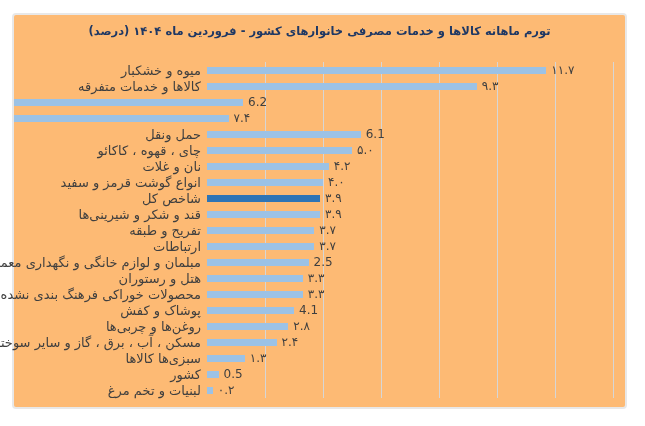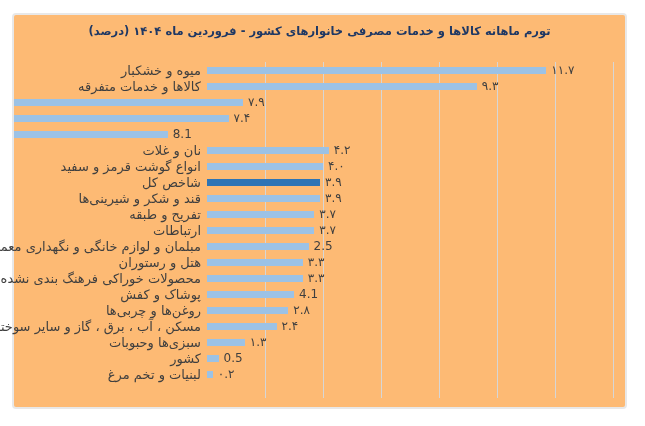--- a/index.html
+++ b/index.html
@@ -112,33 +112,41 @@
         <div class="bar-row">
           <span class="cat-label">کالاها و خدمات متفرقه</span>
           <div class="bar-area">
             <div class="bar" style="width: 269.7px; background: rgb(156, 194, 229);"></div>
             <span class="value-label">۹.۳</span>
           </div>
         </div>
         <div class="bar-row">
           <div class="bar-area">
             <div class="bar" style="width: 229.1px; background: rgb(156, 194, 229);"></div>
-            <span class="value-label">۷.۹</span>
+            <span class="value-label">6.2</span>
           </div>
         </div>
         <div class="bar-row">
           <div class="bar-area">
             <div class="bar" style="width: 214.6px; background: rgb(156, 194, 229);"></div>
             <span class="value-label">۷.۴</span>
           </div>
         </div>
         <div class="bar-row">
+          <span class="cat-label">حمل ونقل</span>
           <div class="bar-area">
             <div class="bar" style="width: 153.7px; background: rgb(156, 194, 229);"></div>
-            <span class="value-label">8.1</span>
+            <span class="value-label">6.1</span>
+          </div>
+        </div>
+        <div class="bar-row">
+          <span class="cat-label">چای ، قهوه ، کاکائو</span>
+          <div class="bar-area">
+            <div class="bar" style="width: 145px; background: rgb(156, 194, 229);"></div>
+            <span class="value-label">۵.۰</span>
           </div>
         </div>
         <div class="bar-row">
           <span class="cat-label">نان و غلات</span>
           <div class="bar-area">
             <div class="bar" style="width: 121.8px; background: rgb(156, 194, 229);"></div>
             <span class="value-label">۴.۲</span>
           </div>
         </div>
         <div class="bar-row">
@@ -212,21 +220,21 @@
           </div>
         </div>
         <div class="bar-row">
           <span class="cat-label">مسکن ، آب ، برق ، گاز و سایر سوختها</span>
           <div class="bar-area">
             <div class="bar" style="width: 69.6px; background: rgb(156, 194, 229);"></div>
             <span class="value-label">۲.۴</span>
           </div>
         </div>
         <div class="bar-row">
-          <span class="cat-label">سبزی‌ها وحبوبات</span>
+          <span class="cat-label">سبزی‌ها کالاها</span>
           <div class="bar-area">
             <div class="bar" style="width: 37.7px; background: rgb(156, 194, 229);"></div>
             <span class="value-label">۱.۳</span>
           </div>
         </div>
         <div class="bar-row">
           <span class="cat-label">کشور</span>
           <div class="bar-area">
             <div class="bar" style="width: 11.6px; background: rgb(156, 194, 229);"></div>
             <span class="value-label">0.5</span>

